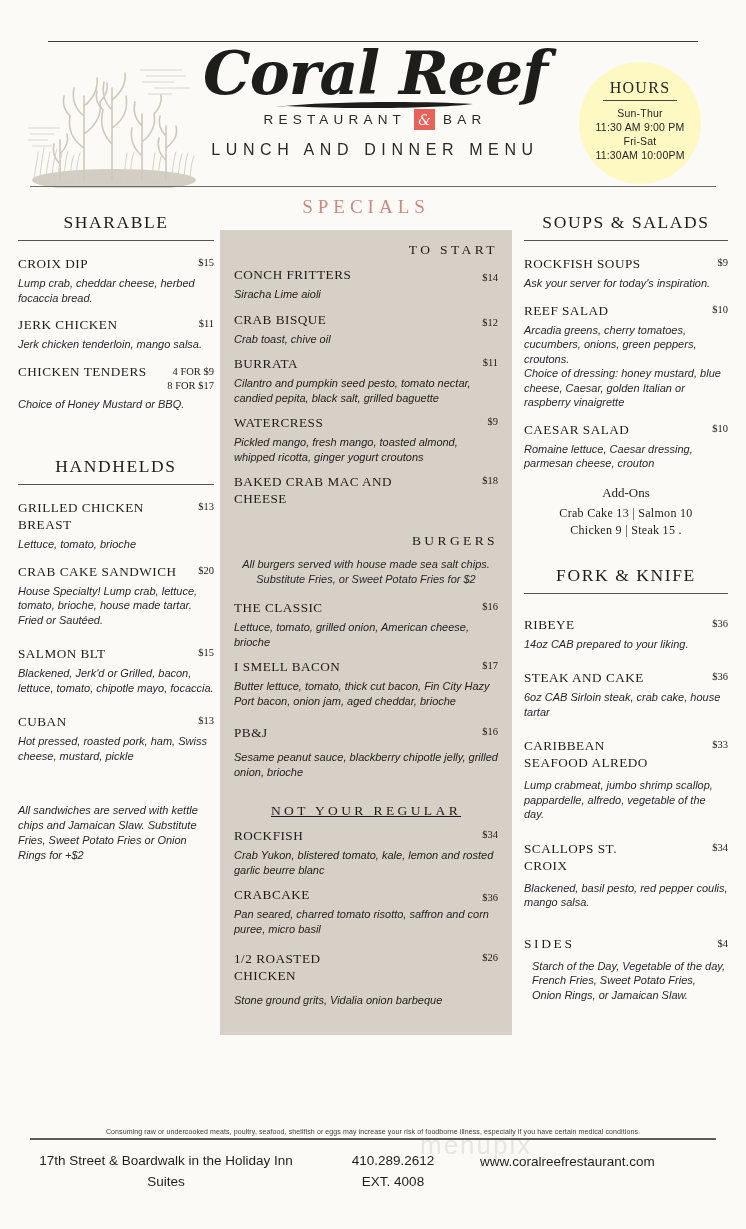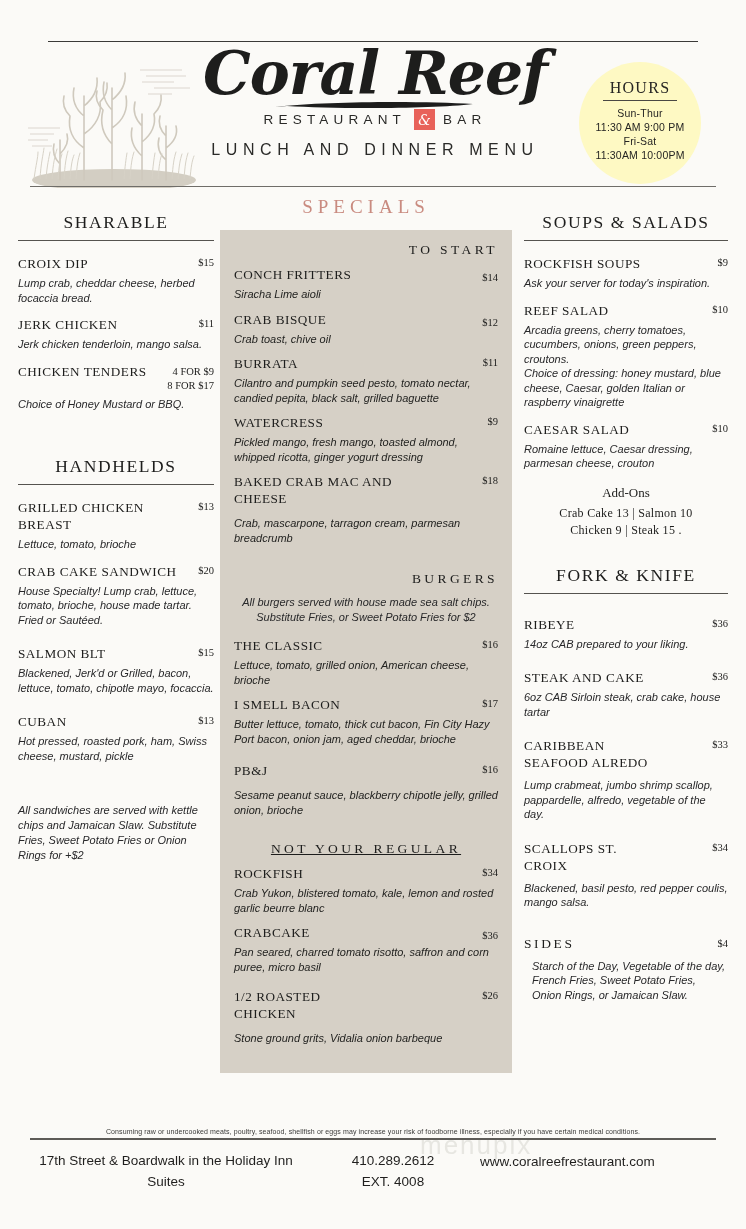--- a/index.html
+++ b/index.html
@@ -490,29 +490,28 @@
           <span class="item-price">$11</span>
         </div>
         <div class="item-desc">Cilantro and pumpkin seed pesto, tomato nectar, candied pepita, black salt, grilled baguette</div>
       </div>
 
       <div class="item">
         <div class="item-row">
           <span class="item-name">WATERCRESS</span>
           <span class="item-price">$9</span>
         </div>
-        <div class="item-desc">Pickled mango, fresh mango, toasted almond, whipped ricotta, ginger yogurt dressing</div>
+        <div class="item-desc">Pickled mango, fresh mango, toasted almond, whipped ricotta, ginger yogurt croutons</div>
       </div>
 
       <div class="item">
         <div class="item-row">
           <span class="item-name" style="max-width:180px">BAKED CRAB MAC AND CHEESE</span>
           <span class="item-price">$18</span>
         </div>
-        <div class="item-desc" style="margin-top:9px">Crab, mascarpone, tarragon cream, parmesan breadcrumb</div>
       </div>
 
       <div class="sub-head burgers">BURGERS</div>
       <div class="panel-note">All burgers served with house made sea salt chips. Substitute Fries, or Sweet Potato Fries for $2</div>
 
       <div class="item">
         <div class="item-row">
           <span class="item-name">THE CLASSIC</span>
           <span class="item-price">$16</span>
         </div>

